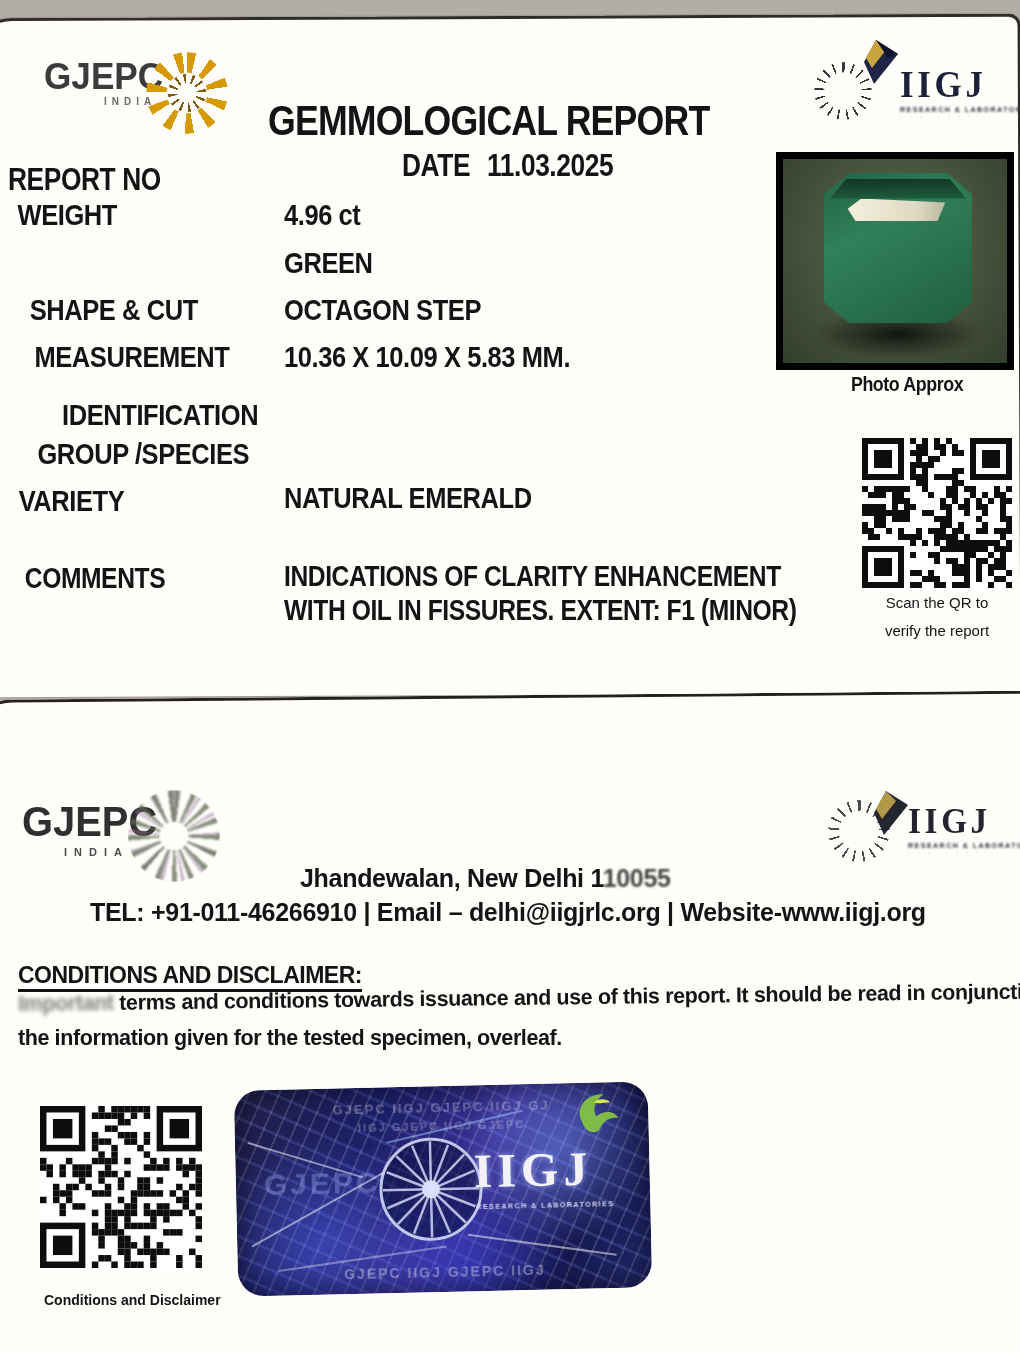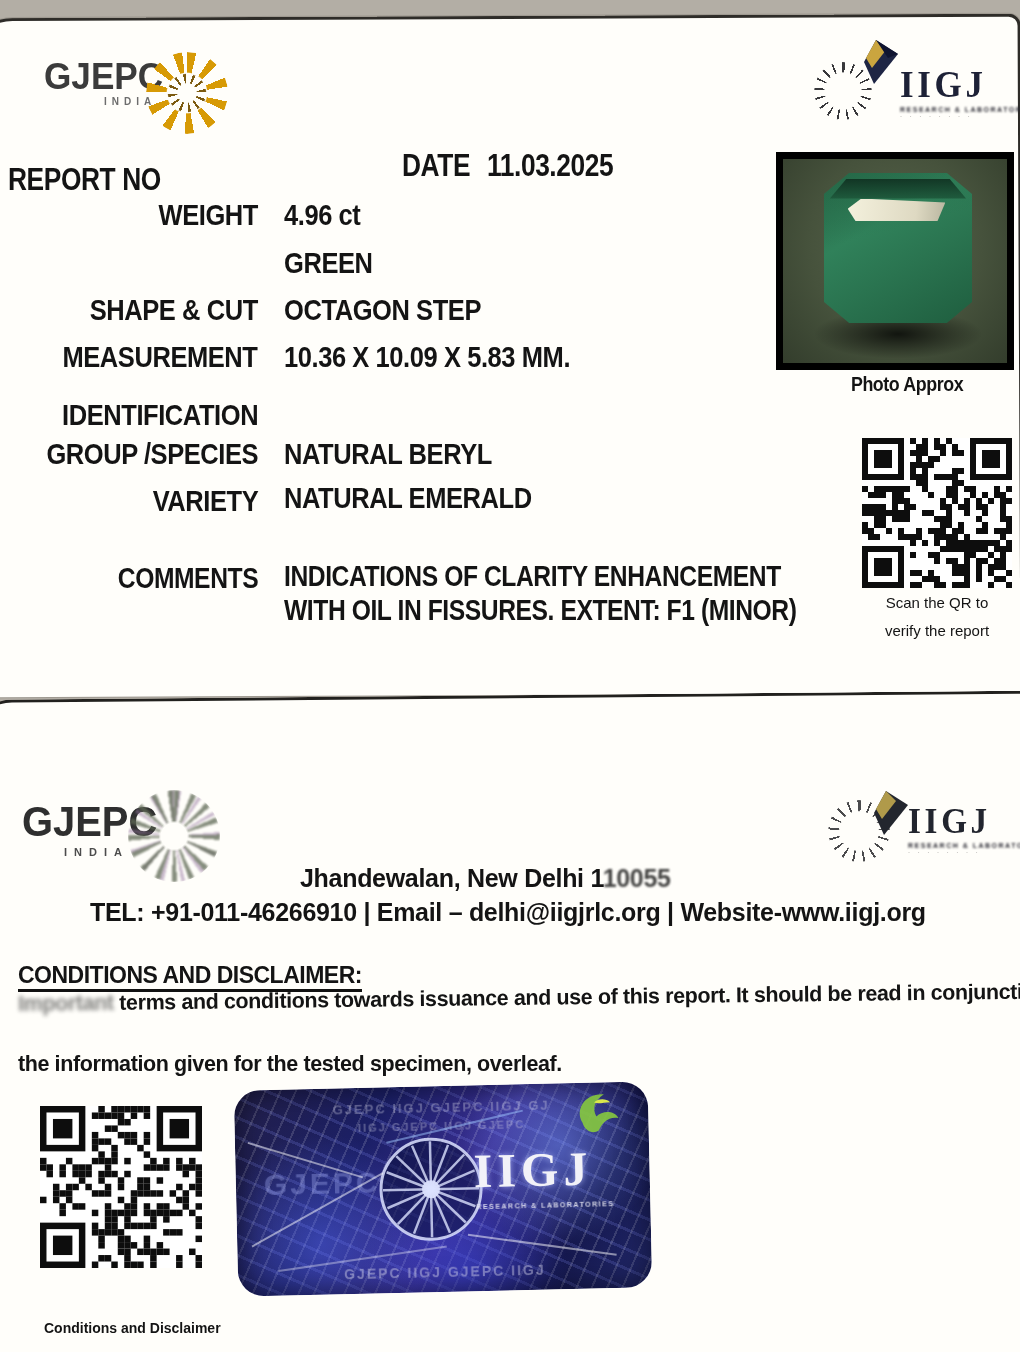--- a/index.html
+++ b/index.html
@@ -7,21 +7,21 @@
         font-family:"Liberation Sans",sans-serif;color:#141414;}
   .card{position:absolute;background:#fffefa;}
   .card-top{left:-36px;top:16px;width:1052px;height:676px;border:3px solid #2e2c28;border-bottom:none;
             border-radius:50px 12px 0 0;transform:rotate(-0.25deg);box-shadow:0 0 0 1px rgba(120,115,105,.35);}
   .card-bottom{left:-32px;top:700px;width:1064px;height:700px;border-top:3px solid #22211e;
                border-radius:44px 0 0 0;transform:rotate(-0.5deg);transform-origin:left top;}
   .abs{position:absolute;white-space:nowrap;}
   .cnd{display:inline-block;transform:scaleX(.85);transform-origin:0 50%;letter-spacing:-.5px;}
   .cnd-r{display:inline-block;transform:scaleX(.85);transform-origin:100% 50%;letter-spacing:-.5px;}
   .b{font-weight:700;}
-  .flabel{position:absolute;left:0;width:258px;text-align:right;font-weight:700;font-size:30px;}
+  .flabel{position:absolute;left:0;width:258px;font-weight:700;font-size:30px;}
   .fvalue{position:absolute;left:284px;font-weight:700;font-size:30px;}
   
   .gjepc-txt{font-size:37px;font-weight:700;color:#3b3b3b;letter-spacing:0px;transform:scaleX(.95);transform-origin:0 50%;}
   .gjepc-sub{font-size:10px;letter-spacing:5px;color:#6d6d6d;filter:blur(.4px);font-weight:700;}
   .ring{position:absolute;border-radius:50%;}
   .ring-gold{background:repeating-conic-gradient(#d79a05 0deg 13deg,transparent 13deg 34deg);
              -webkit-mask:radial-gradient(circle,transparent 34%,#000 36% 72%,transparent 74%);
              mask:radial-gradient(circle,transparent 34%,#000 36% 72%,transparent 74%);}
   .ring-gold2{background:repeating-conic-gradient(#7c5a10 0deg 8deg,transparent 8deg 30deg);
              -webkit-mask:radial-gradient(circle,transparent 16%,#000 18% 32%,transparent 34%);
@@ -111,36 +111,38 @@
     <path d="M28 2 L50 16 L26 46 L16 24 Z" fill="#1e2544"></path>
     <path d="M28 2 L38 12 L24 30 L18 20 Z" fill="#caa53f"></path>
     <path d="M28 2 L50 16 L40 20 Z" fill="#0f1430"></path>
   </svg>
   <div class="abs" style="left:900px;top:62px;">
     <div class="iigj-word" style="font-size:38px;">IIGJ</div>
     <div class="iigj-sub">RESEARCH &amp; LABORATORIES</div>
     <div class="iigj-sub2">· · ·  · ·  · · ·</div>
   </div>
 
+  <div class="abs b" style="left:268px;top:97px;font-size:42px;">
+    <span class="cnd" style="letter-spacing:-1px;">GEMMOLOGICAL REPORT</span>
+  </div>
 
   <div class="abs b" style="left:8px;top:162px;font-size:31px;"><span class="cnd">REPORT NO</span></div>
   <div class="abs b" style="left:402px;top:148px;font-size:31px;"><span class="cnd">DATE</span></div>
   <div class="abs b" style="left:487px;top:148px;font-size:31px;"><span class="cnd">11.03.2025</span></div>
 
   <div class="flabel" style="top:198px;"><span class="cnd-r">WEIGHT</span></div>
   <div class="fvalue" style="top:198px;"><span class="cnd">4.96 ct</span></div>
   <div class="fvalue" style="top:246px;"><span class="cnd">GREEN</span></div>
   <div class="flabel" style="top:293px;"><span class="cnd-r">SHAPE &amp; CUT</span></div>
   <div class="fvalue" style="top:293px;"><span class="cnd">OCTAGON STEP</span></div>
   <div class="flabel" style="top:340px;"><span class="cnd-r">MEASUREMENT</span></div>
   <div class="fvalue" style="top:340px;"><span class="cnd">10.36 X 10.09 X 5.83 MM.</span></div>
 
   <div class="abs b" style="left:62px;top:398px;font-size:30px;"><span class="cnd">IDENTIFICATION</span></div>
   <div class="flabel" style="top:437px;"><span class="cnd-r">GROUP /SPECIES</span></div>
-  <div class="fvalue" style="top:437px;"><span class="cnd">NATURAL BERYL</span></div>
   <div class="flabel" style="top:484px;"><span class="cnd-r">VARIETY</span></div>
   <div class="fvalue" style="top:481px;text-align:center;"><span class="cnd">NATURAL EMERALD</span></div>
 
   <div class="flabel" style="top:562px;font-size:29px;"><span class="cnd-r">COMMENTS</span></div>
   <div class="fvalue" style="top:560px;font-size:29px;"><span class="cnd">INDICATIONS OF CLARITY ENHANCEMENT</span></div>
   <div class="fvalue" style="top:594px;font-size:29px;"><span class="cnd">WITH OIL IN FISSURES. EXTENT: F1 (MINOR)</span></div>
 
   <div class="photo-box">
     <div class="photo-inner">
       <div class="gem-shadow"></div>
@@ -408,21 +410,21 @@
   <div class="abs addr" style="left:90px;top:898px;">
     <span>TEL: +91-011-46266910 | Email – delhi@iigjrlc.org | Website-www.iigj.org</span>
   </div>
 
   <div class="abs" style="left:18px;top:962px;">
     <span class="disc-head">CONDITIONS AND DISCLAIMER:</span>
   </div>
   <div class="abs" style="left:18px;top:992px;width:1000px;transform:rotate(-0.7deg);transform-origin:0 0;">
     <span class="disc-line"><span class="smudge">Important</span><span> terms and conditions towards issuance and use of this report. It should be read in conjunction with</span></span>
   </div>
-  <div class="abs" style="left:18px;top:1026px;margin-top:26px;">
+  <div class="abs" style="left:18px;top:1026px;">
     <span class="disc-line">the information given for the tested specimen, overleaf.</span>
   </div>
 
   <div class="qr" style="left:40px;top:1106px;width:162px;height:162px;"><svg width="162" height="162" xmlns="http://www.w3.org/2000/svg">
         <rect width="162" height="162" fill="#fff"></rect>
         <rect x="58.32000000000001" y="0" width="6.48" height="6.48" fill="#0d0d0d"></rect>
         <rect x="71.28" y="0" width="6.48" height="6.48" fill="#0d0d0d"></rect>
         <rect x="77.76" y="0" width="6.48" height="6.48" fill="#0d0d0d"></rect>
         <rect x="84.24000000000001" y="0" width="6.48" height="6.48" fill="#0d0d0d"></rect>
         <rect x="90.72" y="0" width="6.48" height="6.48" fill="#0d0d0d"></rect>
@@ -616,21 +618,21 @@
         <rect x="0" y="0" width="45.36" height="45.36" fill="#0d0d0d"></rect>
         <rect x="6.48" y="6.48" width="32.400000000000006" height="32.400000000000006" fill="#fff"></rect>
         <rect x="12.96" y="12.96" width="19.44" height="19.44" fill="#0d0d0d"></rect>
         <rect x="116.64000000000001" y="0" width="45.36" height="45.36" fill="#0d0d0d"></rect>
         <rect x="123.12" y="6.48" width="32.400000000000006" height="32.400000000000006" fill="#fff"></rect>
         <rect x="129.60000000000002" y="12.96" width="19.44" height="19.44" fill="#0d0d0d"></rect>
         <rect x="0" y="116.64000000000001" width="45.36" height="45.36" fill="#0d0d0d"></rect>
         <rect x="6.48" y="123.12" width="32.400000000000006" height="32.400000000000006" fill="#fff"></rect>
         <rect x="12.96" y="129.60000000000002" width="19.44" height="19.44" fill="#0d0d0d"></rect>
       </svg></div>
-  <div class="abs" style="left:44px;top:1292px;font-size:14px;font-weight:700;filter:blur(.5px);margin-top:28px;">Conditions and Disclaimer</div>
+  <div class="abs" style="left:44px;top:1292px;font-size:14px;font-weight:700;filter:blur(.5px);">Conditions and Disclaimer</div>
 
   <div class="sticker">
     <div class="stk-row" style="top:14px;">GJEPC IIGJ GJEPC IIGJ GJ</div>
     <div class="stk-row" style="top:34px;font-size:11px;">IIGJ GJEPC IIGJ GJEPC</div>
     <div class="stk-left">GJEPC</div>
     <svg class="abs" style="left:140px;top:48px;" width="110" height="110" viewBox="0 0 110 110">
       <circle cx="55" cy="55" r="50" fill="rgba(10,14,60,.55)" stroke="rgba(220,226,255,.85)" stroke-width="3"></circle>
       <circle cx="55" cy="55" r="9" fill="rgba(225,230,255,.9)"></circle>
       <g stroke="rgba(220,226,255,.8)" stroke-width="2.5">
         <line x1="55" y1="55" x2="55" y2="7"></line>

